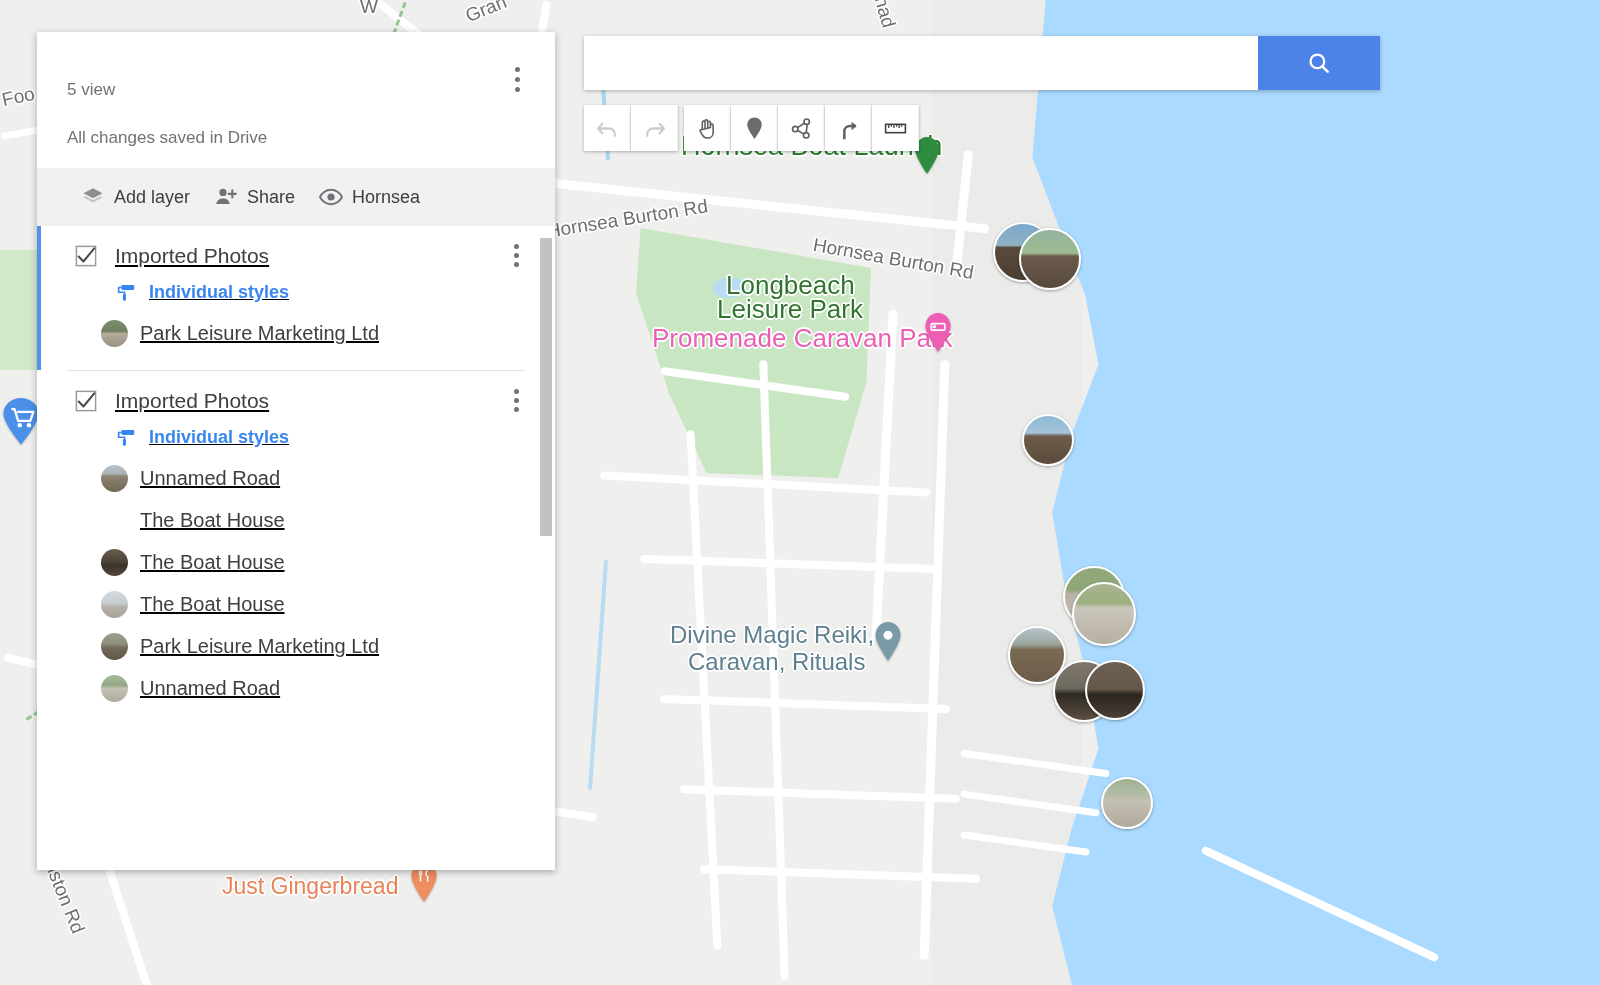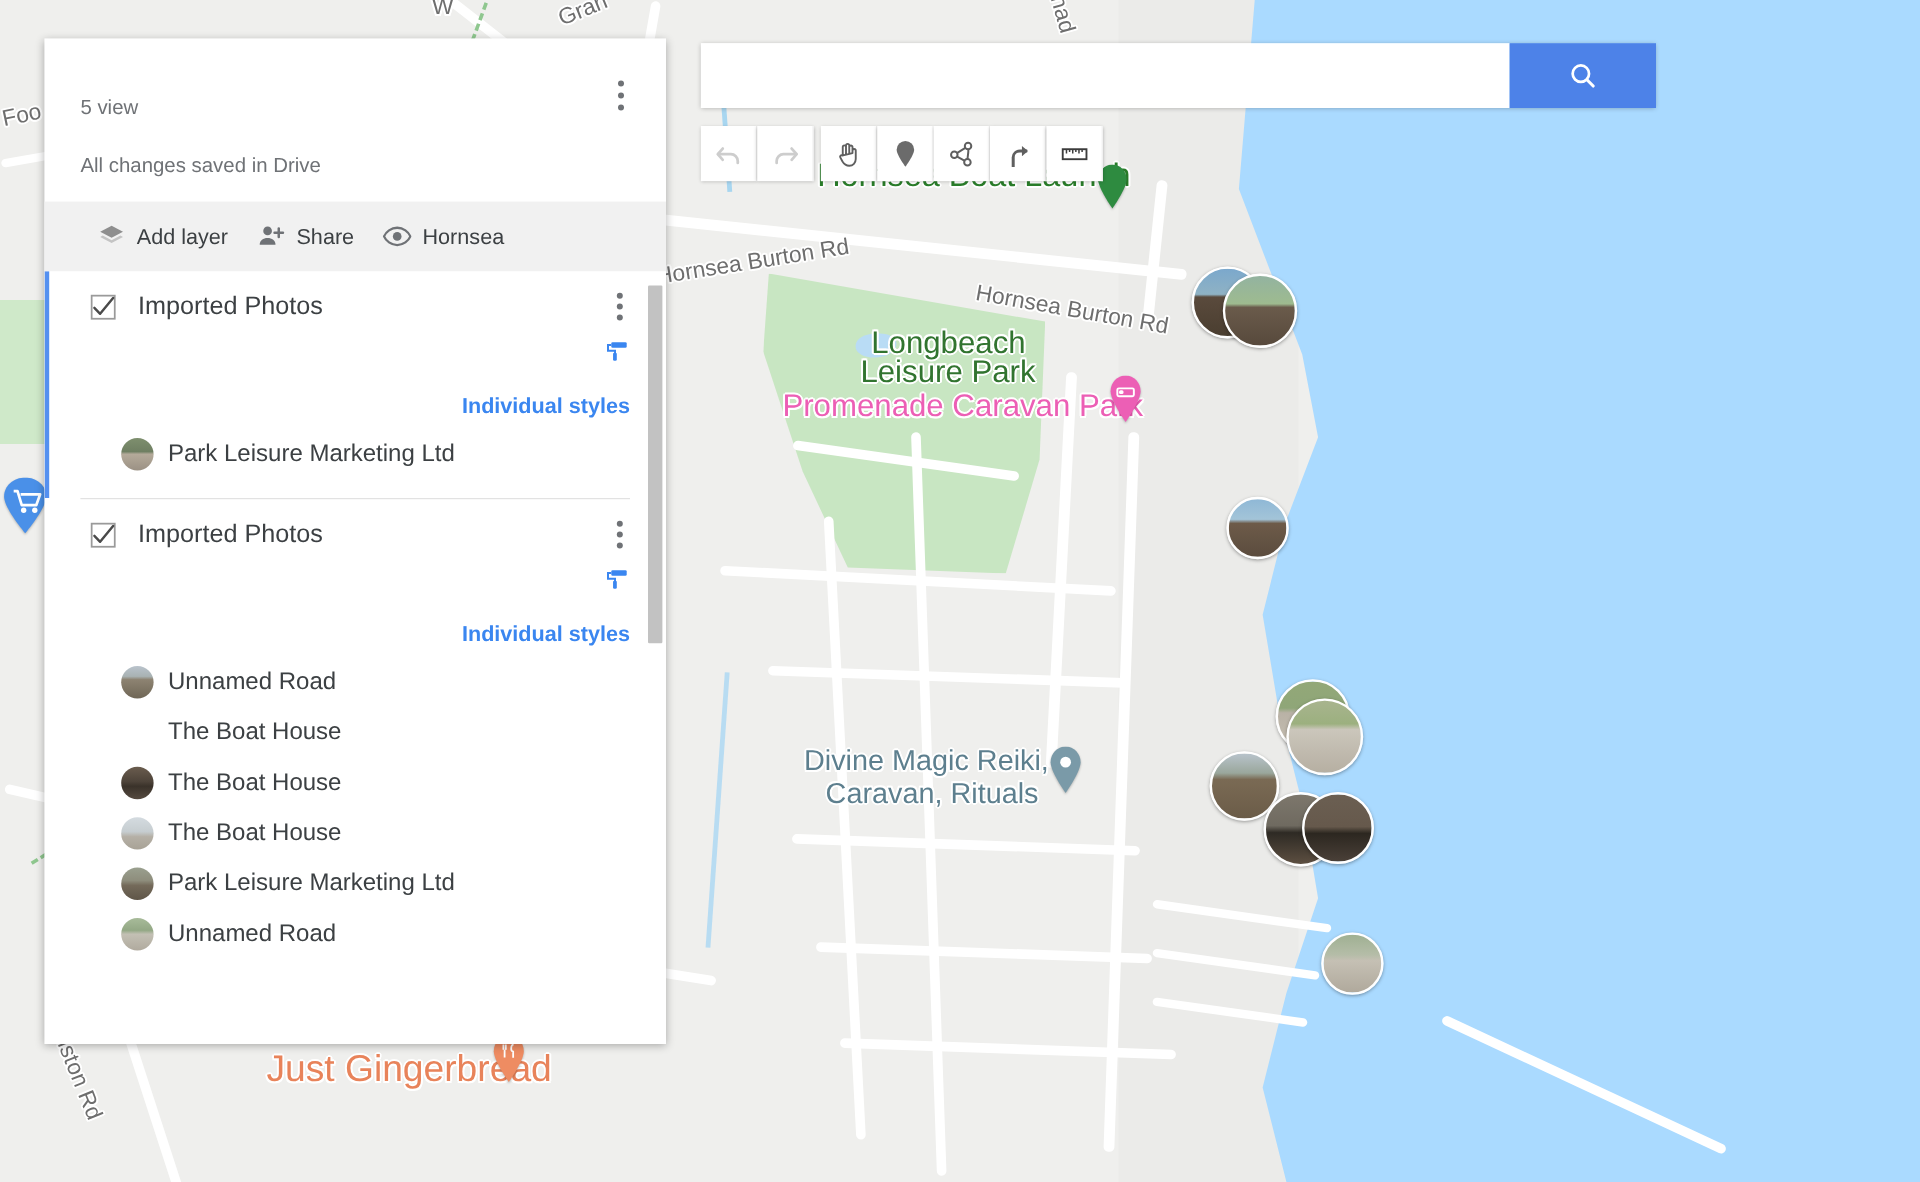--- a/index.html
+++ b/index.html
@@ -52,21 +52,21 @@
     position: absolute; white-space: nowrap;
     text-shadow: -1.6px 0 #fff, 1.6px 0 #fff, 0 -1.6px #fff, 0 1.6px #fff,
                  -1.2px -1.2px #fff, 1.2px 1.2px #fff, 1.2px -1.2px #fff, -1.2px 1.2px #fff;
     pointer-events: none;
   }
   .lbl-road { color: #6e6e6e; font-size: 19px; }
   .lbl-green { color: #31742f; font-size: 26px; line-height: 28px; text-align: center; }
   .lbl-green-s { color: #2a7d2a; font-size: 26px; }
   .lbl-pink { color: #ec5fb5; font-size: 26px; }
   .lbl-blue { color: #5d7f8e; font-size: 24px; line-height: 27px; text-align: center; }
-  .lbl-orange { color: #e8835a; font-size: 31px; }
+  .lbl-orange { color: #e8835a; font-size: 23px; }
 
   
   .pin { position: absolute; width: 34px; height: 44px; }
   .pin svg { width: 100%; height: 100%; display: block;
              filter: drop-shadow(0 1px 1px rgba(0,0,0,.25)); }
 
   
   .photo-marker {
     position: absolute; border-radius: 50%;
     border: 2.5px solid #ffffff;
@@ -123,39 +123,39 @@
   .kebab i { width: 5px; height: 5px; border-radius: 50%; background: #6f7276; display: block; }
 
   .panel-actions {
     background: #f1f1f1; height: 58px; display: flex; align-items: center;
     padding: 0 44px; gap: 10px;
   }
   .act { display: flex; align-items: center; gap: 9px; cursor: pointer; margin-right: 14px; }
   .act svg { width: 24px; height: 24px; }
   .act span { font-size: 18px; color: #3c4043; }
 
-  .panel-scroll { flex: 1; overflow: hidden; position: relative; }
+  .panel-scroll { flex: 1; overflow: hidden; position: relative; text-decoration: underline; }
   .layer { position: relative; padding: 18px 0 16px 0; }
   .layer.selected { border-left: 4px solid #5490f0; }
   .layer.selected .layer-inner { padding-left: 34px; }
   .layer-inner { padding-left: 38px; padding-right: 30px; }
   .layer-divider { height: 1px; background: #e2e2e2; margin: 0 30px; }
 
   .layer-head { display: flex; align-items: center; position: relative; }
   .lcheck { width: 22px; height: 22px; margin-right: 18px; position: relative; cursor: pointer; }
   .lcheck svg { width: 22px; height: 22px; }
   .layer-name { font-size: 21px; color: #3c4043; }
   .layer-kebab {
     position: absolute; right: -4px; top: -4px; width: 26px; height: 30px;
     display: flex; flex-direction: column; align-items: center; justify-content: center;
     gap: 4px; cursor: pointer;
   }
   .layer-kebab i { width: 5px; height: 5px; border-radius: 50%; background: #6f7276; }
 
-  .styles-row { display: flex; align-items: flex-end; gap: 24px; margin: 14px 0 8px 40px; cursor: pointer; flex-direction: column; }
+  .styles-row { display: flex; align-items: flex-start; gap: 12px; margin: 14px 0 8px 40px; cursor: pointer; }
   .styles-row svg { width: 22px; height: 22px; }
   .styles-row span { font-size: 18px; color: #3a86f0; font-weight: bold; }
 
   .feat { display: flex; align-items: center; gap: 12px; height: 42px; padding-left: 26px; cursor: pointer; }
   .feat-thumb { width: 27px; height: 27px; border-radius: 50%; flex: none; background-size: cover; }
   .feat-name { font-size: 20px; color: #3c4043; }
 
   .panel-scrollbar {
     position: absolute; right: 3px; top: 12px; width: 12px; height: 298px;
     background: #c2c2c2; border-radius: 1px; cursor: pointer;

